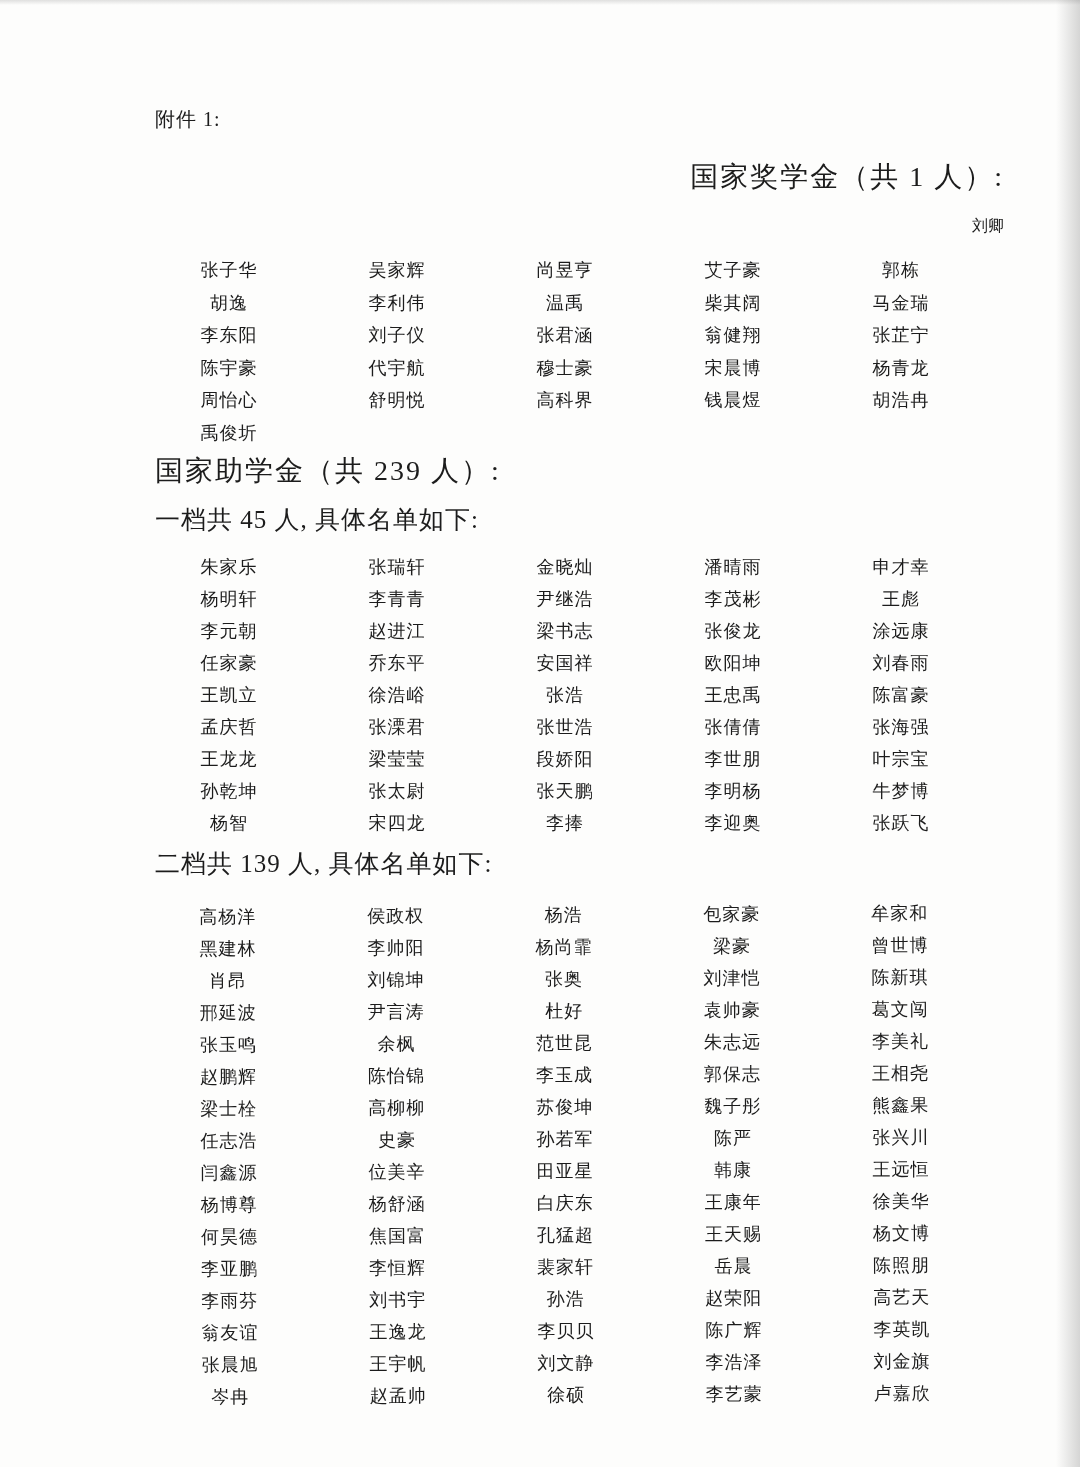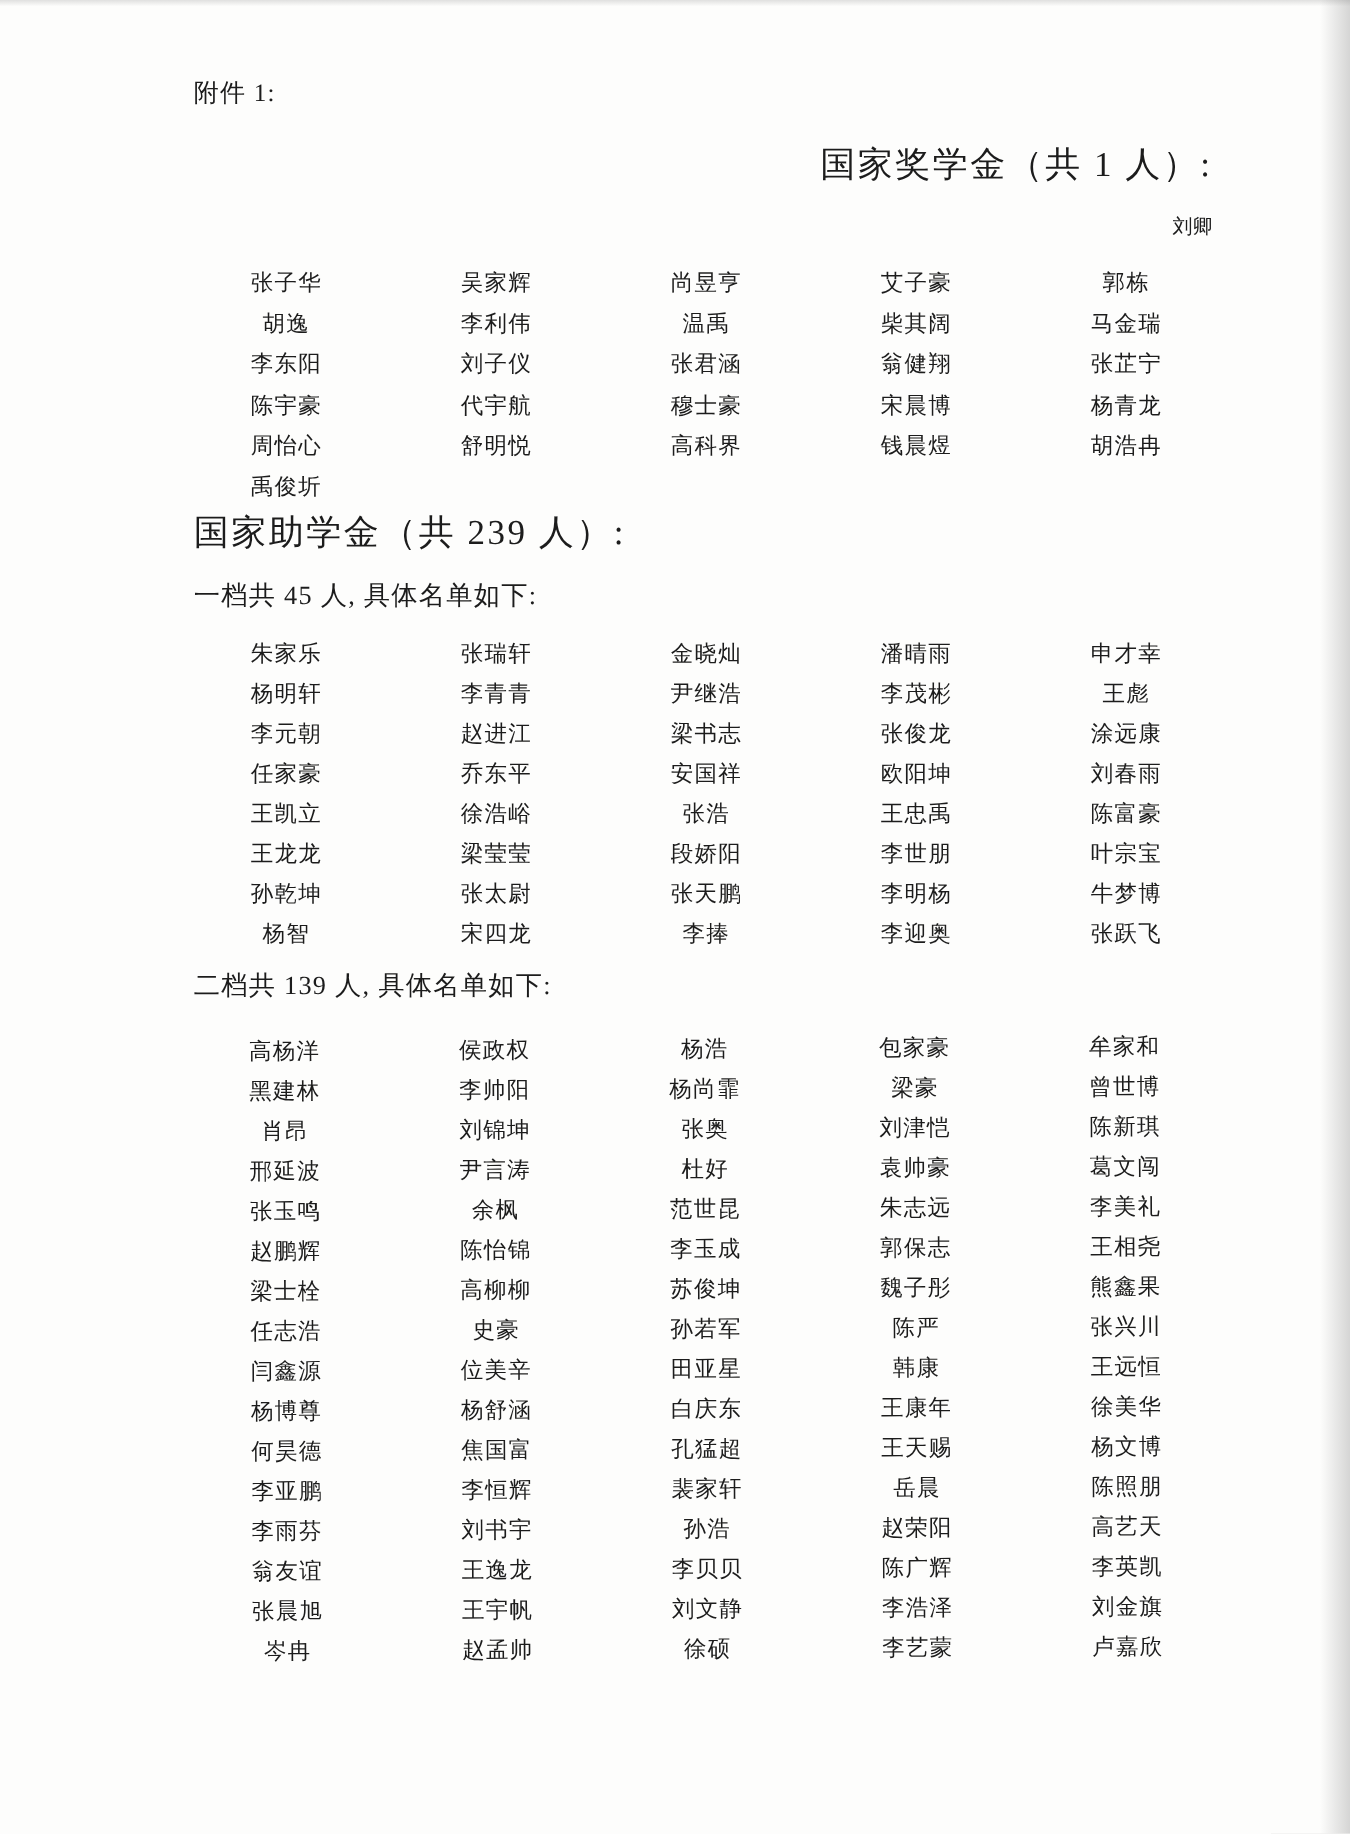--- a/index.html
+++ b/index.html
@@ -28,21 +28,22 @@
   .page::before {
     content: "";
     position: absolute;
     top: 0; left: 0;
     width: 100%; height: 5px;
     background: linear-gradient(to bottom, rgba(90,90,90,0.18), rgba(90,90,90,0));
     pointer-events: none;
   }
   .content {
     position: relative;
-    padding: 63px 110px 0 155px;
+    padding: 63px 76px 0 155px;
+    margin-top: 44px;
   }
   .attachment {
     margin: 0;
     font-size: 20px;
     line-height: 24px;
     letter-spacing: 1px;
   }
   h1.sec-title {
     margin: 0;
     font-weight: normal;
@@ -54,21 +55,21 @@
   h1.t-encourage { margin-top: 11px; }
   h1.t-grant { margin-top: 5px; }
   .single-name {
     margin: 22px 0 0 0;
     font-size: 16px;
     line-height: 20px;
     text-align: right;
   }
   .tier-label {
     margin: 0;
-    font-size: 21px;
+    font-size: 25px;
     line-height: 26px;
     letter-spacing: 1px;
   }
   .tier-label.tier1 { margin-top: 19px; }
   .tier-label.tier2 { margin-top: 12px; }
   .name-grid {
     width: 840px;
     margin-left: -10px;
   }
   .name-grid.grid-encourage { margin-top: 18px; }
@@ -185,20 +186,27 @@
           <span class="name-cell">刘春雨</span>
         </div>
         <div class="name-row">
           <span class="name-cell">王凯立</span>
           <span class="name-cell">徐浩峪</span>
           <span class="name-cell">张浩</span>
           <span class="name-cell">王忠禹</span>
           <span class="name-cell">陈富豪</span>
         </div>
         <div class="name-row">
+          <span class="name-cell">孟庆哲</span>
+          <span class="name-cell">张溧君</span>
+          <span class="name-cell">张世浩</span>
+          <span class="name-cell">张倩倩</span>
+          <span class="name-cell">张海强</span>
+        </div>
+        <div class="name-row">
           <span class="name-cell">王龙龙</span>
           <span class="name-cell">梁莹莹</span>
           <span class="name-cell">段娇阳</span>
           <span class="name-cell">李世朋</span>
           <span class="name-cell">叶宗宝</span>
         </div>
         <div class="name-row">
           <span class="name-cell">孙乾坤</span>
           <span class="name-cell">张太尉</span>
           <span class="name-cell">张天鹏</span>

